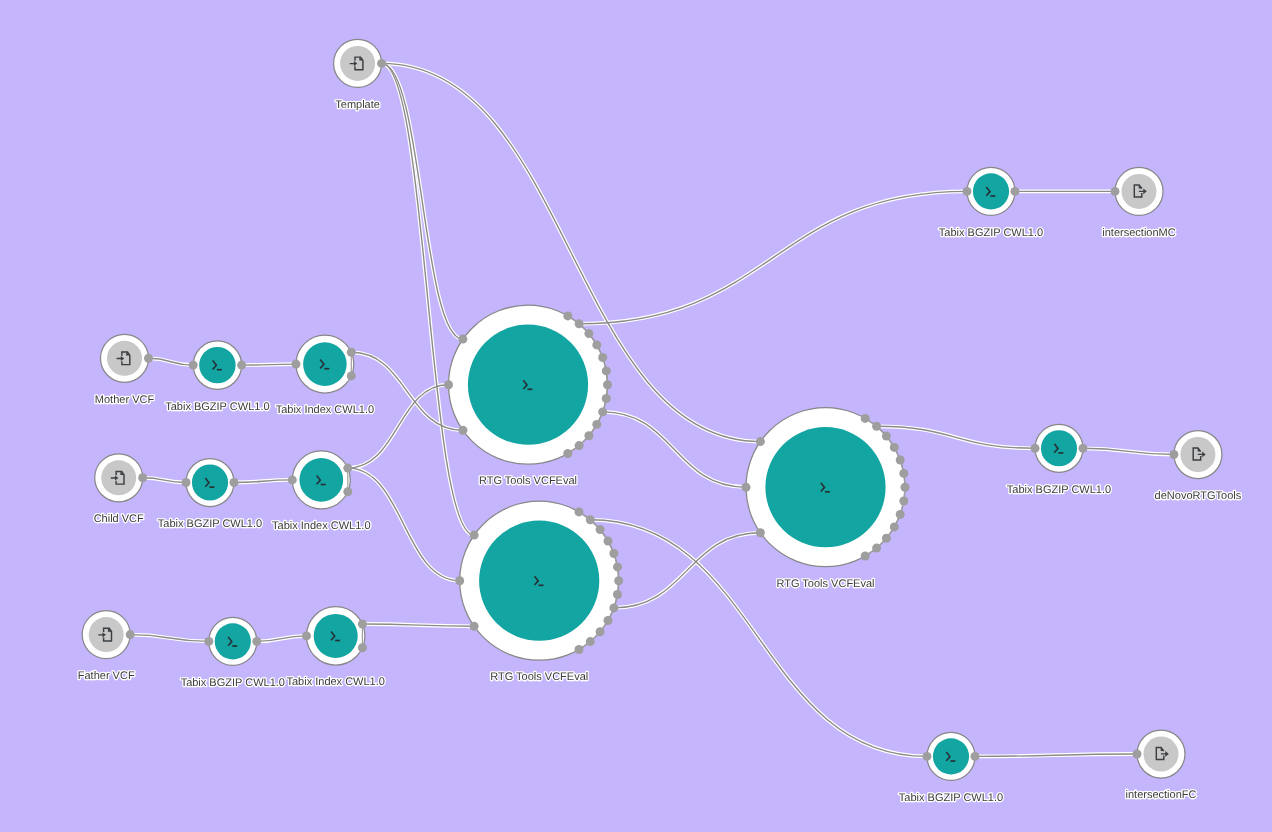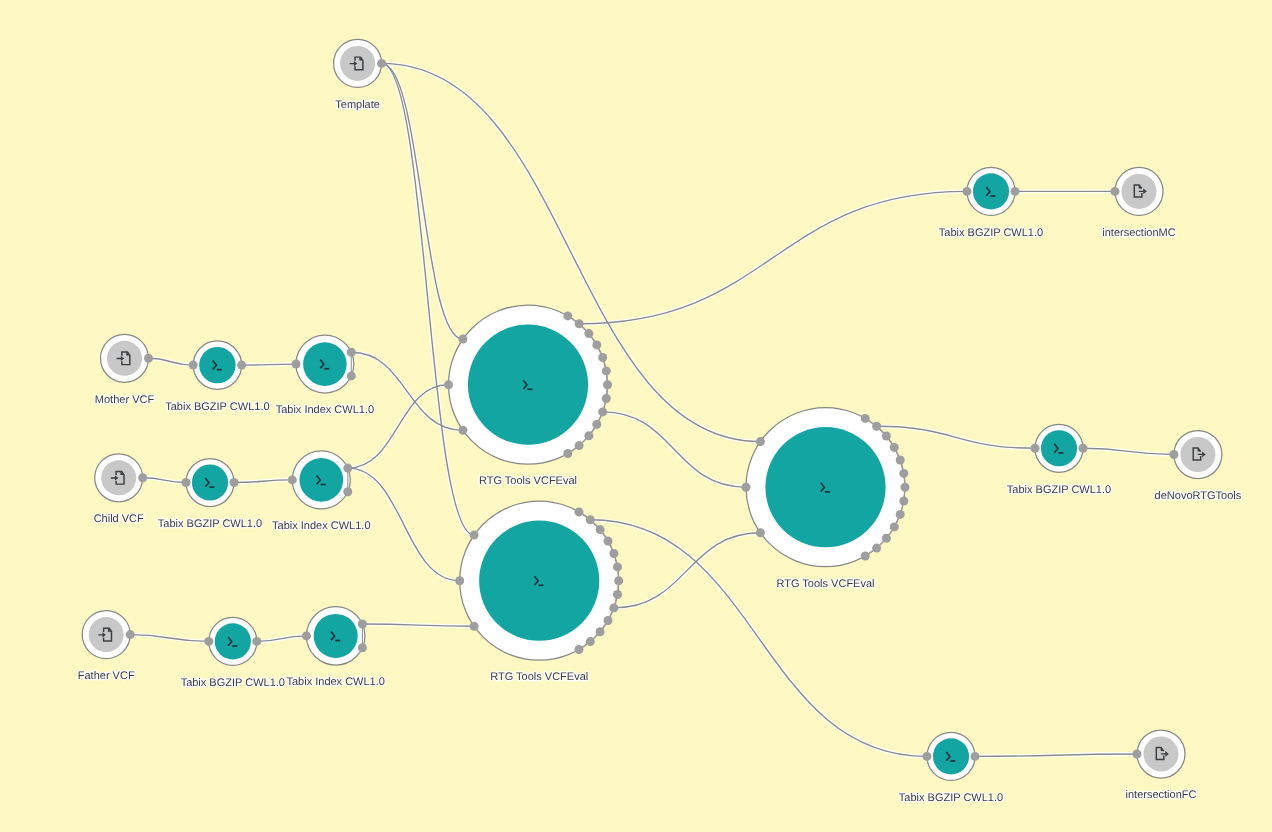--- a/index.html
+++ b/index.html
@@ -1,20 +1,20 @@
 <!DOCTYPE html>
 <html><head>
 <meta charset="utf-8">
 <title>CWL workflow graph</title>
 <style>
   html,body{margin:0;padding:0;background:#f7f7f7;}
   body{width:1272px;height:832px;overflow:hidden;
        font-family:"Liberation Sans",sans-serif;
        -webkit-font-smoothing:antialiased;text-rendering:geometricPrecision;}
-  #canvas{position:relative;width:1272px;height:832px;background:#fef9c3;}
+  #canvas{position:relative;width:1272px;height:832px;background:#c4b5fd;}
   svg{display:block;}
   .edge{fill:none;stroke:#8b8b8b;stroke-width:1.4;}
   .edge-halo{fill:none;stroke:#fff;stroke-width:3.8;}
   .ring{fill:#fff;stroke:#888;stroke-width:1.25;}
   .core-tool{fill:#12a5a2;}
   .core-io{fill:#c8c8c8;}
   .port{fill:#9e9e9e;}
   .portlink{fill:none;stroke:#9e9e9e;stroke-width:1.2;}
   .lbl{font-size:11px;fill:#3c3c3c;text-anchor:middle;
        filter:opacity(1);

